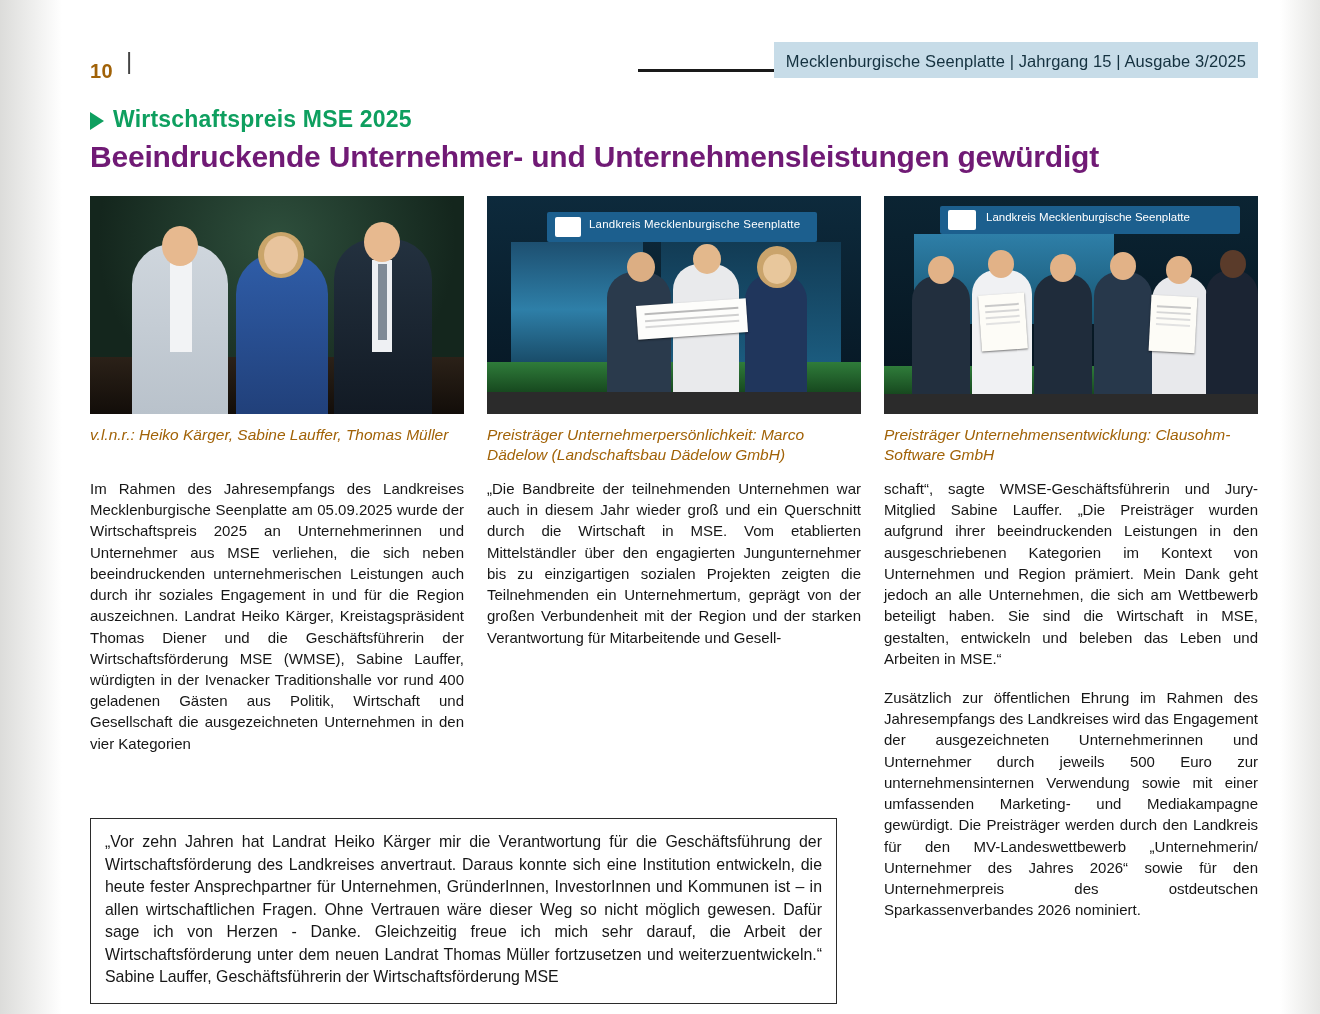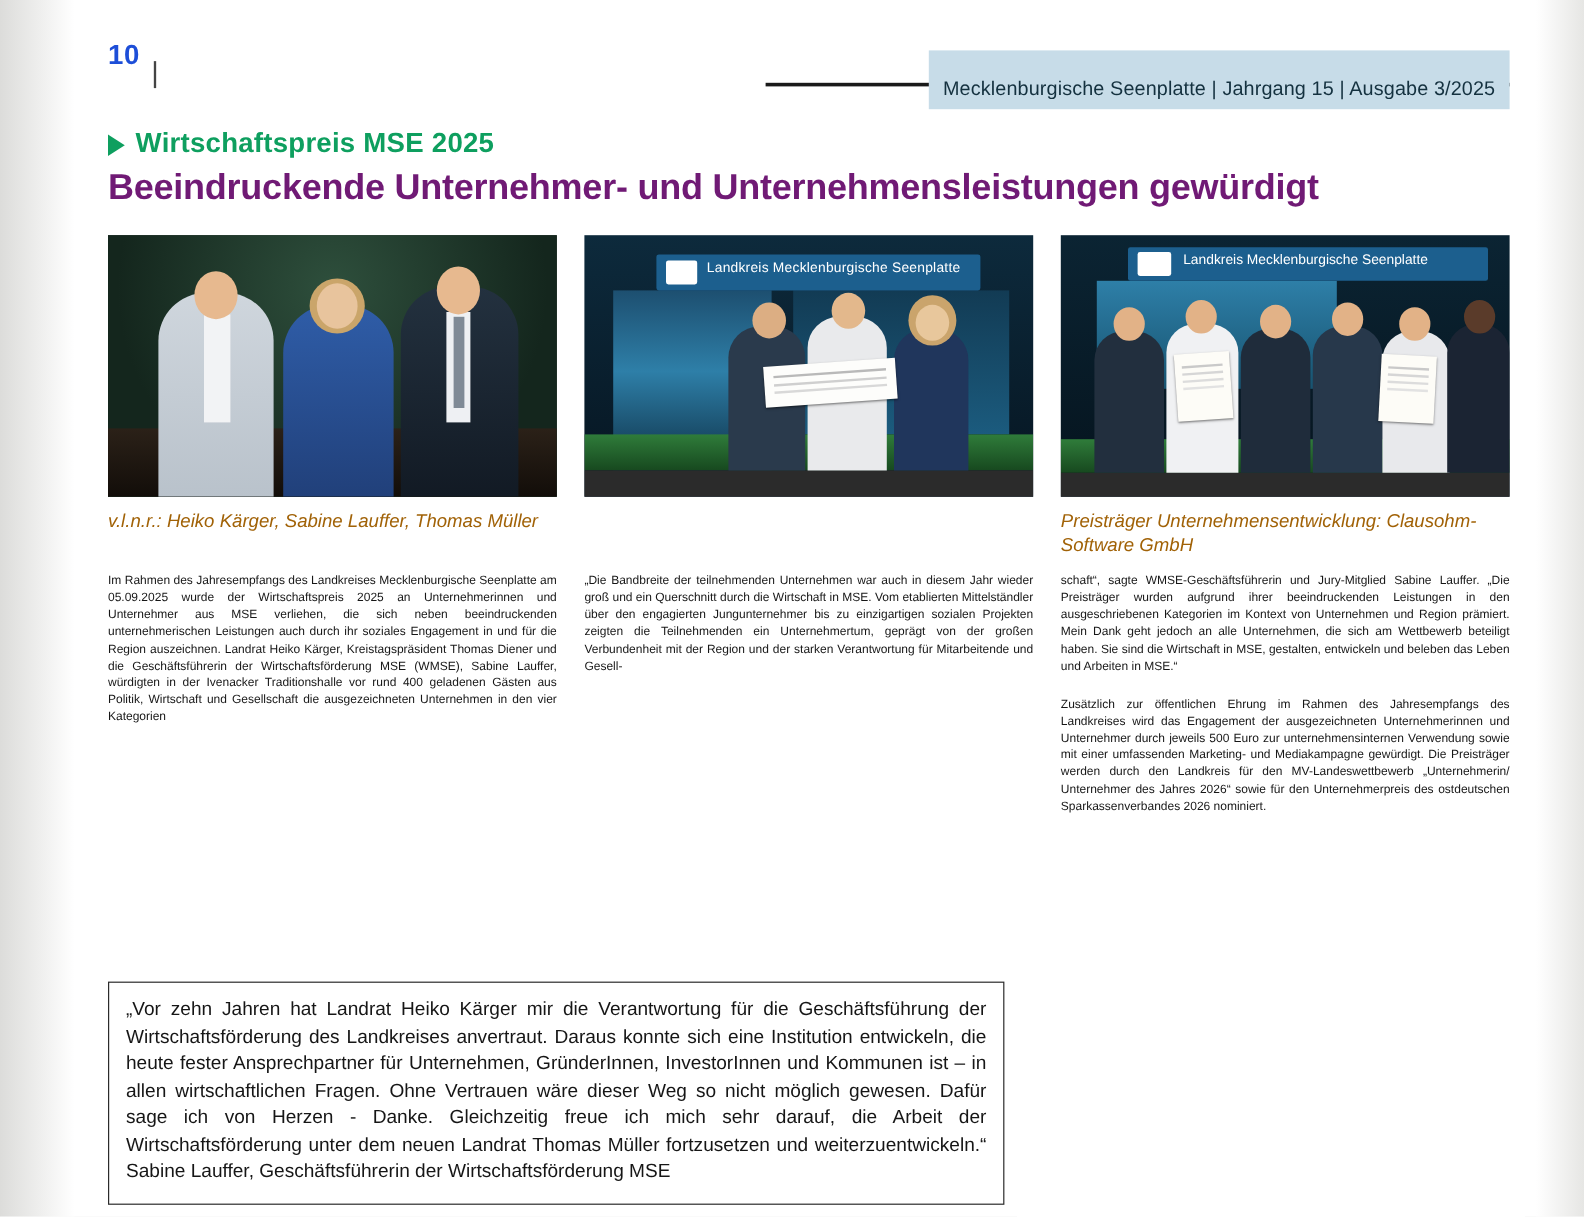--- a/index.html
+++ b/index.html
@@ -45,25 +45,25 @@
   }
 
   
   .masthead {
     position: relative;
     height: 72px;
   }
   .page-number {
     position: absolute;
     left: 0;
-    top: 32px;
-    font-size: 23px;
+    top: 60px;
+    font-size: 20px;
     font-weight: bold;
     letter-spacing: 0.5px;
-    color: #1d4ed8;
+    color: #a16207;
   }
   .masthead-sep {
     position: absolute;
     left: 36px;
     top: 47px;
     font-size: 24px;
     color: #444;
   }
   .section-title {
     position: absolute;
@@ -79,21 +79,21 @@
     top: 69px;
     width: 620px;
     height: 3px;
     background: #1a1a1a;
   }
   .issue-box {
     position: absolute;
     right: 0;
     top: 42px;
     background: #c7dce8;
-    padding: 23px 12px 7px 12px;
+    padding: 10px 12px 7px 12px;
     font-size: 16.5px;
     color: #14313f;
     white-space: nowrap;
     letter-spacing: 0.1px;
   }
 
   
   .kicker {
     position: absolute;
     left: 0;
@@ -268,21 +268,21 @@
     position: absolute;
     left: 0;
     top: 478px;
     width: 1168px;
     display: flex;
     gap: 23px;
   }
   .col { width: 374px; }
   .col p {
     margin: 0 0 18px 0;
-    font-size: 10px;
+    font-size: 15px;
     line-height: 1.415;
     text-align: justify;
     color: #161616;
     hyphens: manual;
   }
   .col p:last-child { margin-bottom: 0; }
 
   
   .quote-box {
     position: absolute;
@@ -353,20 +353,21 @@
           <div class="hairR"></div>
           <div class="hR"></div>
           <div class="cheque">
               <i></i>
             </div>
           <div class="banner">
             <div class="bannerlogo"></div>
             <span>Landkreis Mecklenburgische Seenplatte</span>
           </div>
         </div>
+        <div class="caption">Preisträger Unternehmerpersönlichkeit: Marco Dädelow (Landschaftsbau Dädelow GmbH)</div>
       </div>
 
       <div class="photo-wrap">
         <div class="photo p3">
           <div class="mountain"></div>
           <div class="green"></div>
           <div class="floor"></div>
           <div class="f f1"></div>
           <div class="f f2"></div>
           <div class="f f3"></div>

